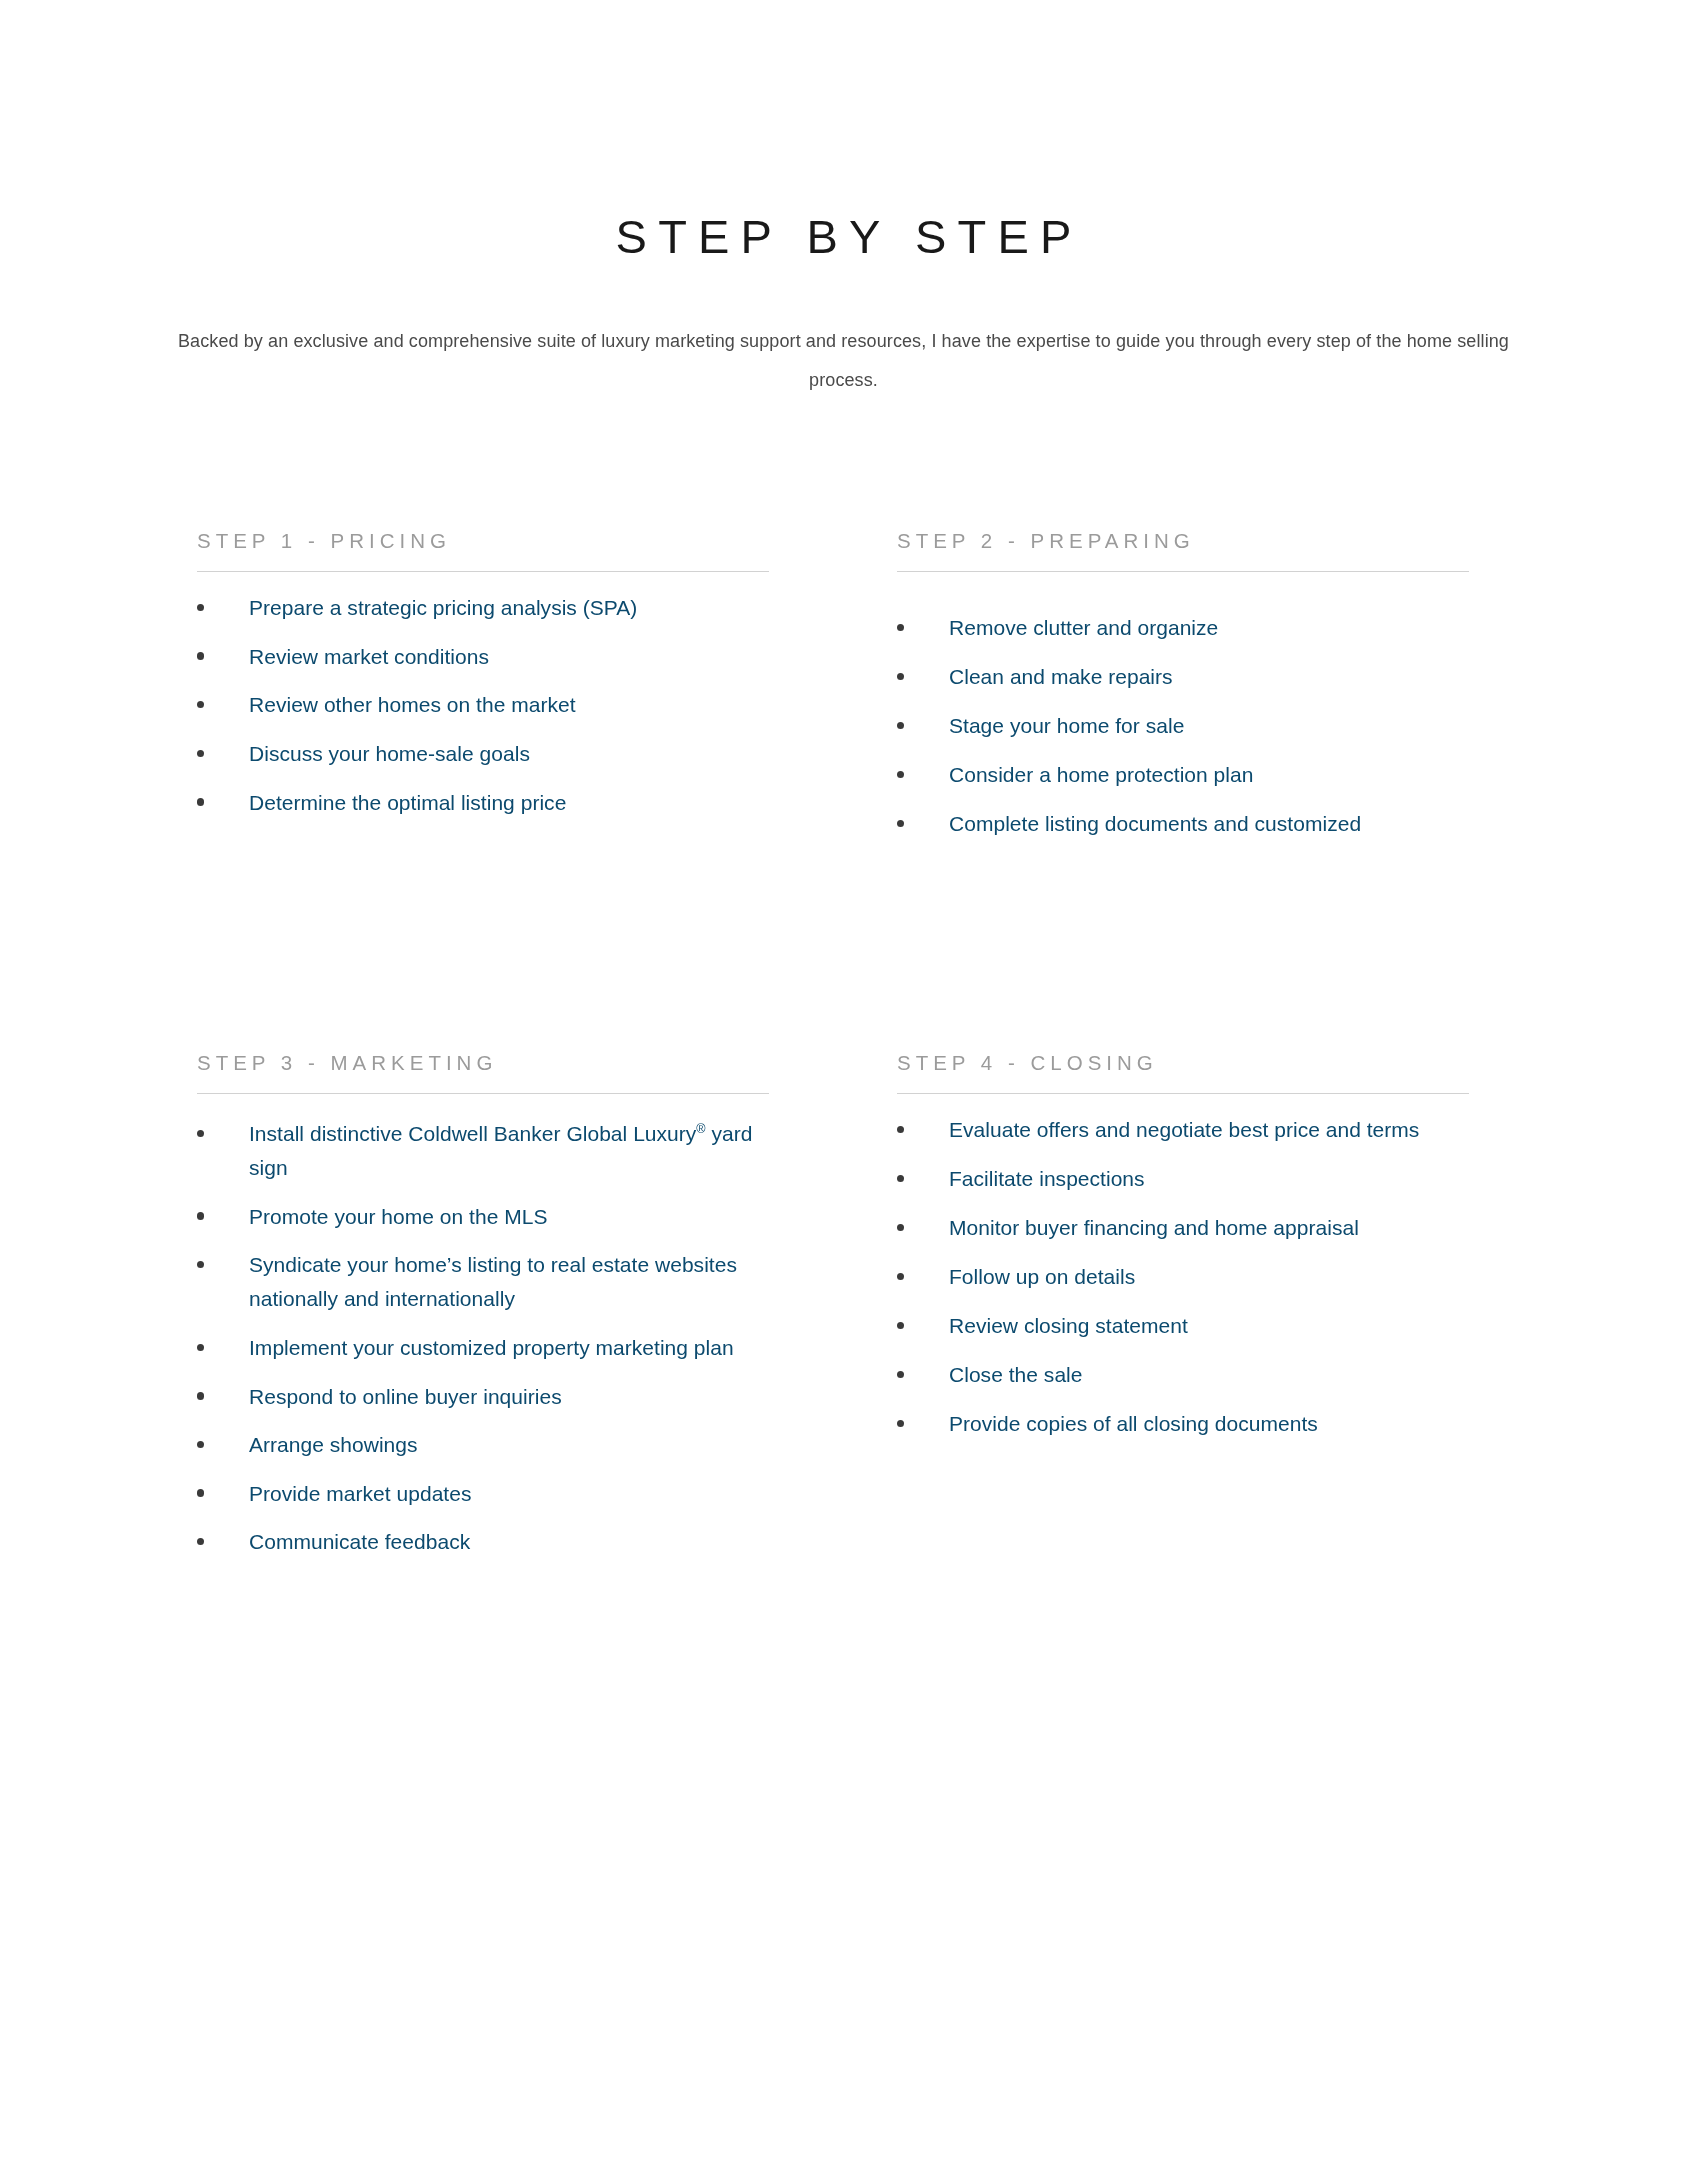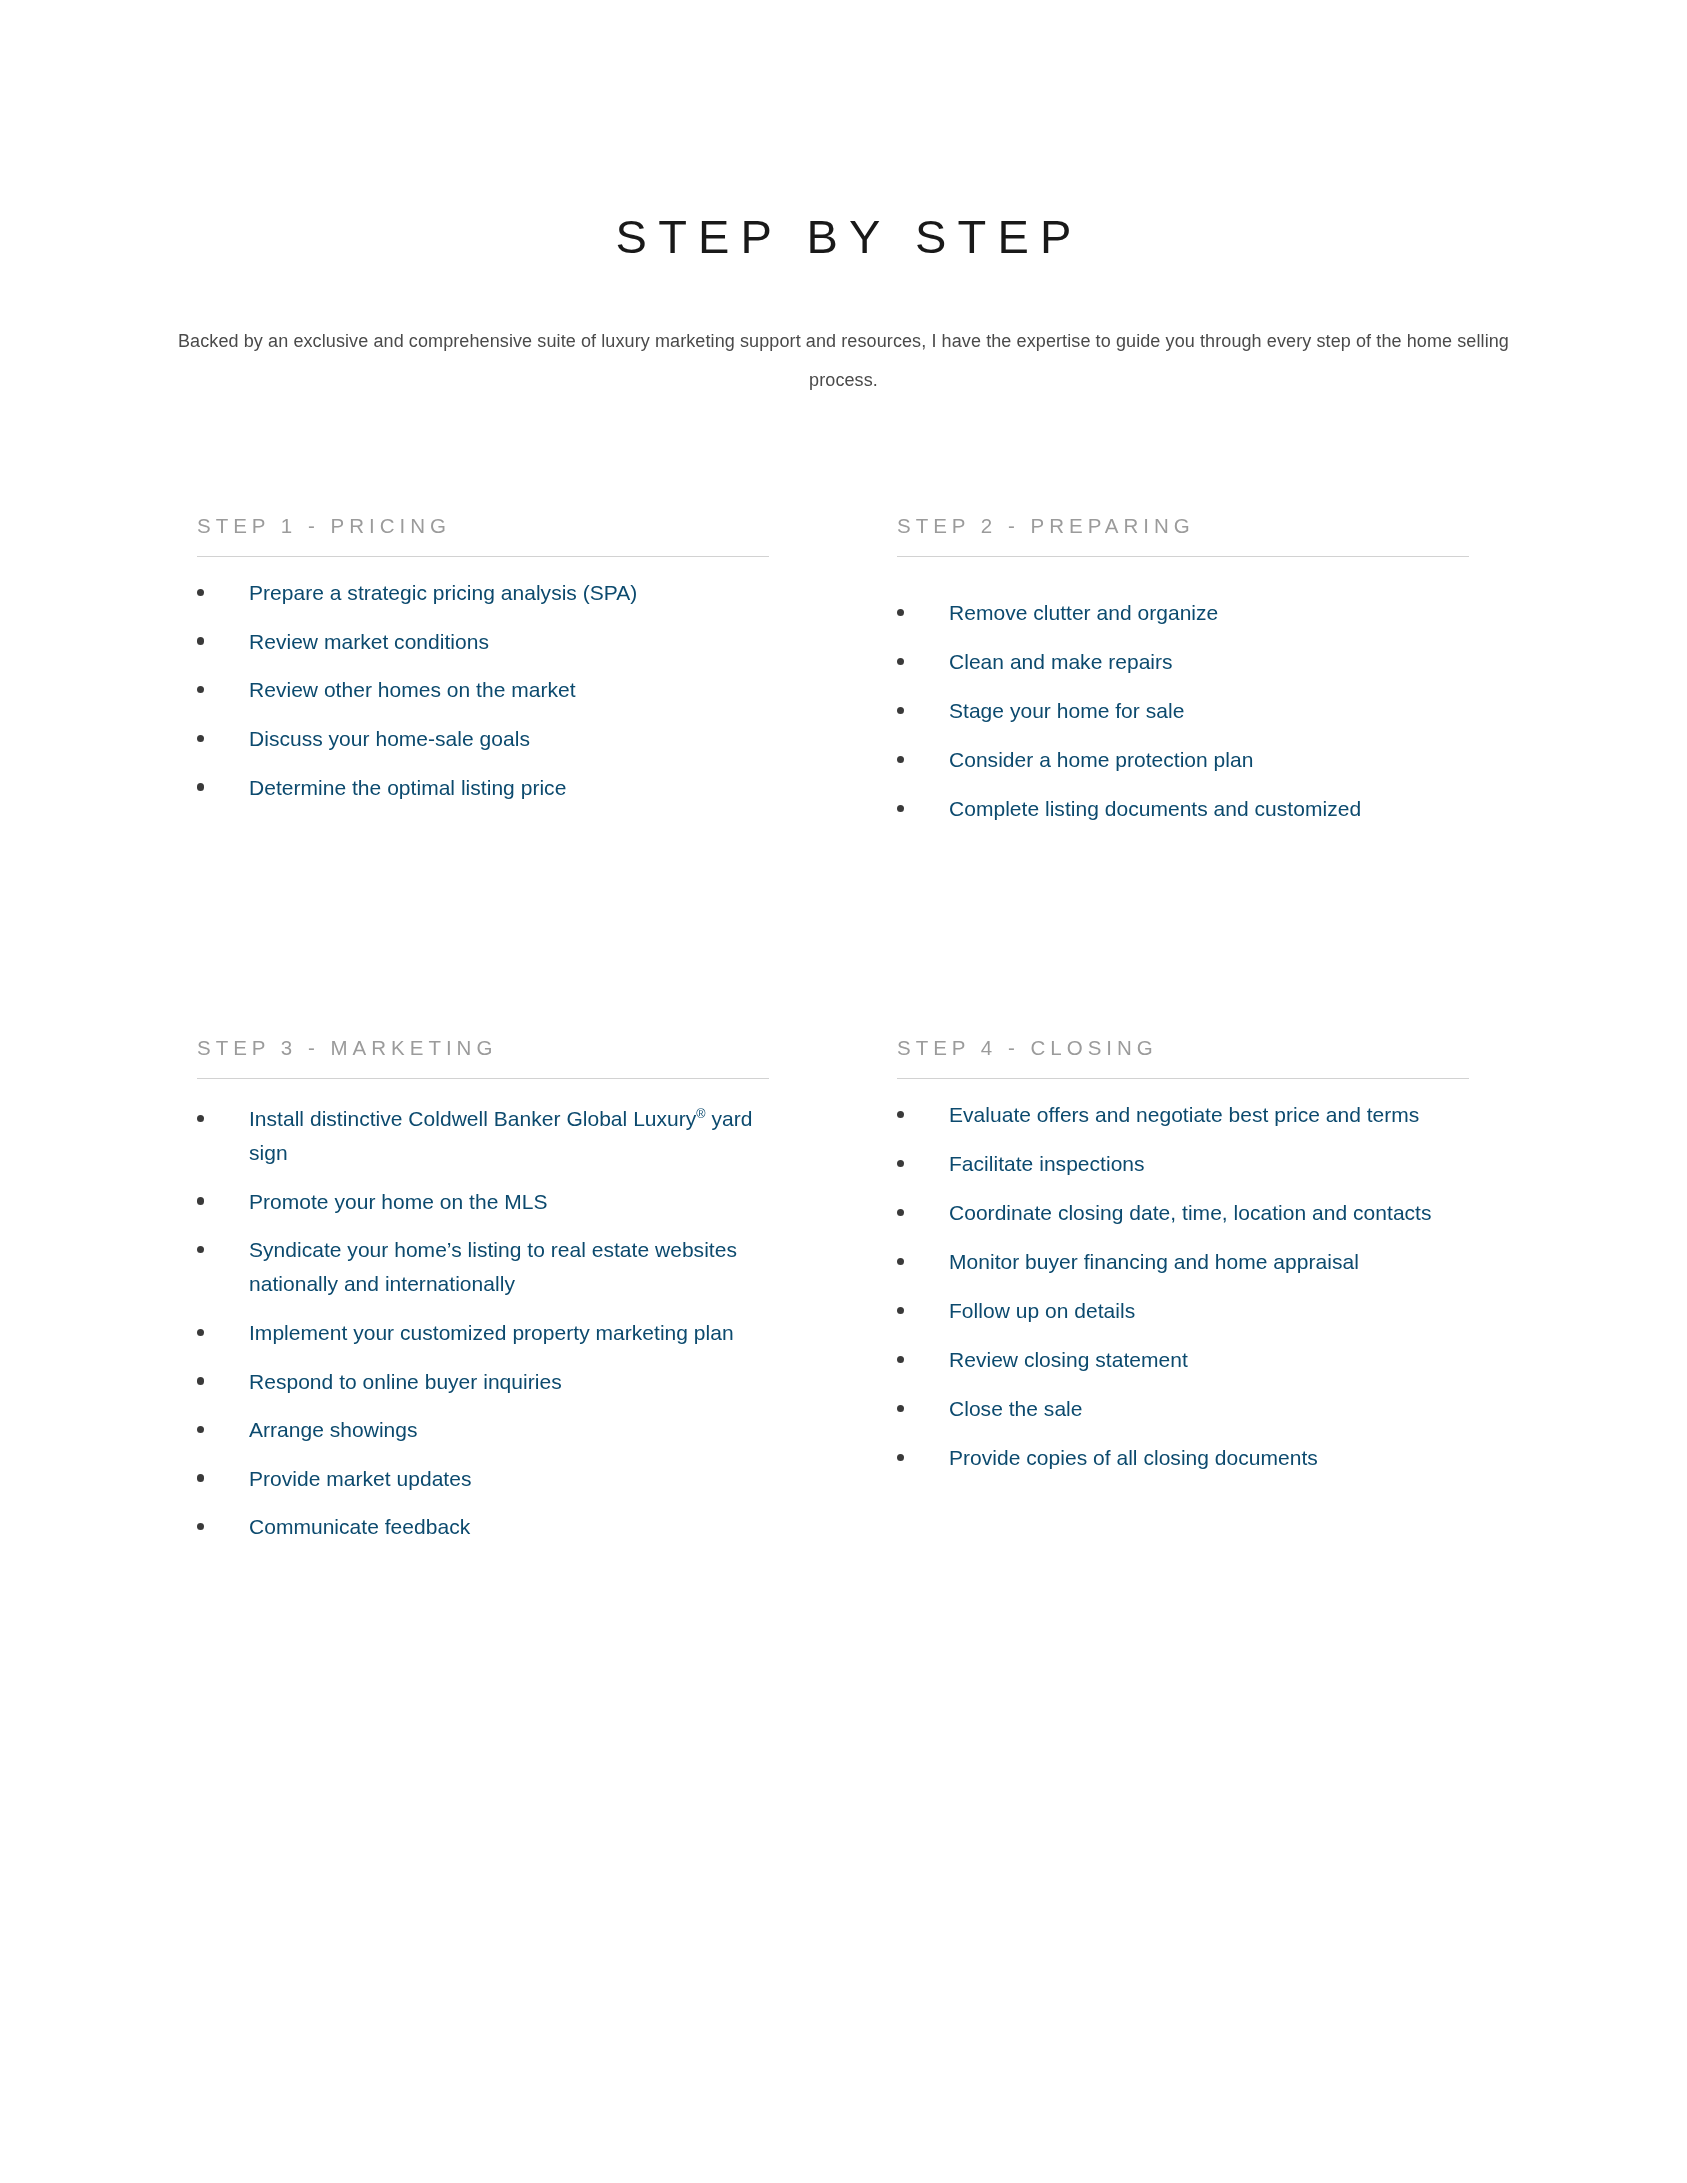--- a/index.html
+++ b/index.html
@@ -50,21 +50,21 @@
     font-size: 18px;
     font-weight: 400;
     line-height: 39px;
     color: #4a4a4a;
     letter-spacing: 0.1px;
   }
 
   
   .steps-grid {
     position: absolute;
-    top: 515px;
+    top: 530px;
     left: 197px;
     width: 1277px;
   }
 
   .step-row {
     display: flex;
     flex-direction: row;
     justify-content: flex-start;
   }
   .step-row.row-1 { height: 513px; }
@@ -196,21 +196,20 @@
           <li class="step-item"><span class="bullet"></span><span>Communicate feedback</span></li>
         </ul>
       </div>
 
       <div class="step-col col-right col-step4">
         <div class="step-heading">STEP 4 - CLOSING</div>
         <div class="step-rule"></div>
         <ul class="step-list">
           <li class="step-item"><span class="bullet"></span><span>Evaluate offers and negotiate best price and terms</span></li>
           <li class="step-item"><span class="bullet"></span><span>Facilitate inspections</span></li>
-          <li class="step-item"><span class="bullet"></span><span>Coordinate closing date, time, location and contacts</span></li>
           <li class="step-item"><span class="bullet"></span><span>Monitor buyer financing and home appraisal</span></li>
           <li class="step-item"><span class="bullet"></span><span>Follow up on details</span></li>
           <li class="step-item"><span class="bullet"></span><span>Review closing statement</span></li>
           <li class="step-item"><span class="bullet"></span><span>Close the sale</span></li>
           <li class="step-item"><span class="bullet"></span><span>Provide copies of all closing documents</span></li>
         </ul>
       </div>
 
     </div>
 

